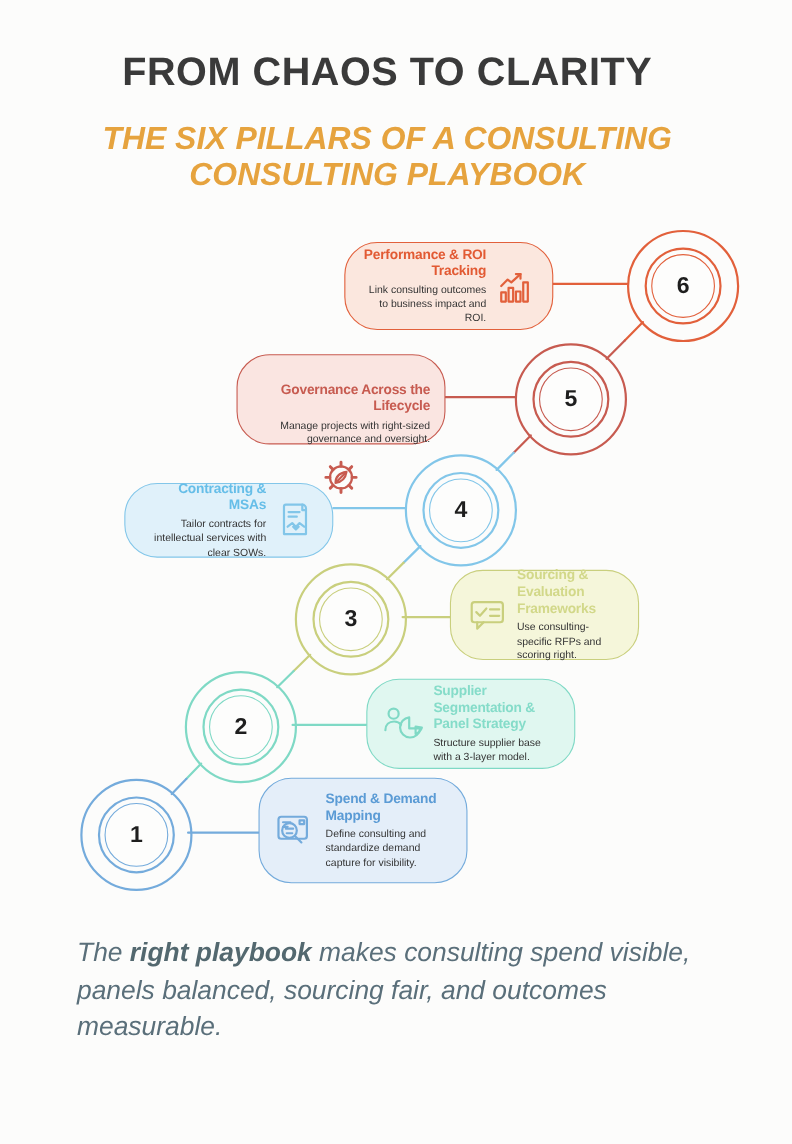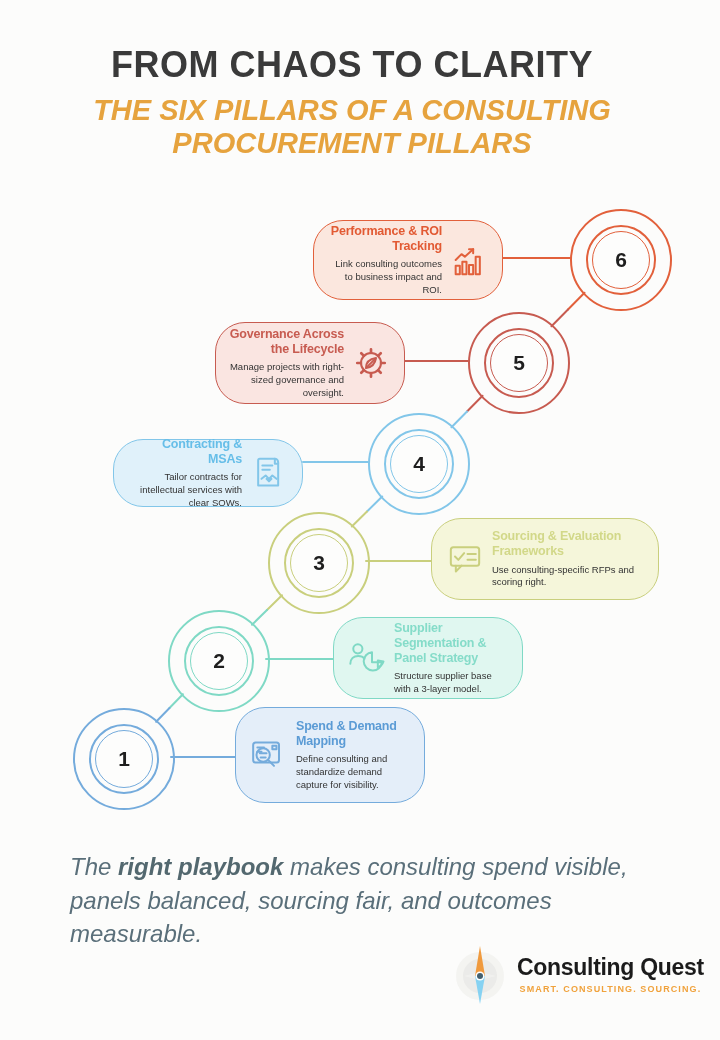--- a/index.html
+++ b/index.html
@@ -2,42 +2,42 @@
 <html><head>
 <meta charset="utf-8">
 <style>
   html,body{margin:0;padding:0;}
   body{font-family:"Liberation Sans", sans-serif; background:#ffffff;}
   .canvas{position:relative;width:720px;height:1040px;background:#fcfcfb;overflow:hidden;}
 
   
   .header{position:absolute;top:44px;left:0;right:16px;text-align:center;}
   .main-title{margin:0;font-size:36px;font-weight:800;letter-spacing:.5px;color:#3a3a3a;}
-  .sub-title{margin:8px 0 0 0;font-size:29px;font-weight:800;font-style:italic;color:#e6a33e;line-height:1.13;}
+  .sub-title{margin:24px 0 0 0;font-size:29px;font-weight:800;font-style:italic;color:#e6a33e;line-height:1.13;}
 
   
   #conn{position:absolute;left:0;top:0;z-index:0;pointer-events:none;}
 
   
   .card{position:absolute;z-index:1;box-sizing:border-box;border-radius:30px;
         border:1.6px solid var(--bd);background:var(--bg);
         display:flex;align-items:center;gap:7px;padding:24px 13px;}
   .card .text{flex:1;min-width:0;}
   .card .title{font-size:12.5px;font-weight:700;letter-spacing:-.2px;color:var(--tc);line-height:1.22;margin-bottom:4px;}
   .card .desc{font-size:9.5px;color:#333;line-height:1.32;}
   .card.left{text-align:right;}
   .card.right{text-align:left;}
   .icon{flex:0 0 40px;display:flex;align-items:center;justify-content:center;color:var(--bd);}
   .icon svg{width:40px;height:40px;}
 
   .c1{left:235px;top:707px;width:190px;height:96px;}
   .c2{left:333px;top:617px;width:190px;height:82px;}
-  .c3{left:431px;top:518px;width:228px;height:82px;}
+  .c3{left:409px;top:518px;width:172px;height:82px;}
   .c4{left:113px;top:439px;width:190px;height:68px;}
-  .c5{left:215px;top:322px;width:190px;height:82px;}
+  .c5{left:215px;top:322px;width:190px;height:82px;flex-direction:column;}
   .c6{left:313px;top:220px;width:190px;height:80px;}
 
   
   .node{position:absolute;z-index:1;width:98px;height:98px;border-radius:50%;
         border:2px solid var(--bd);display:flex;align-items:center;justify-content:center;}
   .ring-mid{width:70px;height:70px;border-radius:50%;border:2px solid var(--bd);
         display:flex;align-items:center;justify-content:center;box-sizing:border-box;background:transparent;}
   .ring-inner{width:58px;height:58px;border-radius:50%;border:1.5px solid var(--bd);
         display:flex;align-items:center;justify-content:center;box-sizing:border-box;background:#fdfdfc;}
   .num{font-size:21px;font-weight:700;color:#1e1e1e;}
@@ -79,21 +79,21 @@
       <line x1="482.52457364979205" y1="395.82018061371" x2="467" y2="411.5" stroke="#c75b50" stroke-width="2" stroke-linecap="round"></line>
       <line x1="467" y1="411.5" x2="451.47542635020795" y2="427.17981938629" stroke="#82c6e9" stroke-width="2" stroke-linecap="round"></line>
       <line x1="584.5211937044318" y1="292.8168338082699" x2="568" y2="309.5" stroke="#e2603b" stroke-width="2" stroke-linecap="round"></line>
       <line x1="568" y1="309.5" x2="551.4788062955682" y2="326.1831661917301" stroke="#c75b50" stroke-width="2" stroke-linecap="round"></line>
     </svg>
 
   <div class="header">
     <h1 class="main-title">FROM CHAOS TO CLARITY</h1>
     <h2 class="sub-title">
       <span>THE SIX PILLARS OF A CONSULTING</span><br>
-      <span>PROCUREMENT PILLARS</span>
+      <span>CONSULTING PLAYBOOK</span>
     </h2>
   </div>
 
   <div class="card right c1" style="--bd: #74abdc; --bg: #e4eef9; --tc: #5b9bd5;">
     <div class="icon">
       <svg viewBox="0 0 48 48" fill="none" stroke="currentColor" stroke-width="2.4" stroke-linecap="round" stroke-linejoin="round">
         <rect x="5" y="9" width="31" height="24" rx="3"></rect>
         <rect x="28" y="13" width="5" height="4"></rect>
         <path d="M10 15h8M10 20h5"></path>
         <circle cx="17" cy="24" r="8"></circle>
@@ -223,29 +223,14 @@
   <div class="node n6" style="--bd: #e2603b; --bg: #fbe7de; --tc: #e25a33;">
     <div class="ring-mid">
       <div class="ring-inner">
         <span class="num">6</span>
       </div>
     </div>
   </div>
 
   <p class="closing"><span>The </span><b>right playbook</b><span> makes consulting spend visible, panels balanced, sourcing fair, and outcomes measurable.</span></p>
 
-  <div class="logo">
-    <svg width="56" height="64" viewBox="0 0 56 64">
-      <circle cx="28" cy="34" r="24" fill="#ececea" opacity="0.55"></circle>
-      <circle cx="28" cy="34" r="17" fill="#e3e3e1" opacity="0.55"></circle>
-      <polygon points="12,34 28,30 44,34 28,38" fill="#f0f0ee"></polygon>
-      <polygon points="28,4 23,34 33,34" fill="#f09a3e"></polygon>
-      <polygon points="23,34 33,34 28,62" fill="#86d2f2"></polygon>
-      <circle cx="28" cy="34" r="4.5" fill="#ffffff"></circle>
-      <circle cx="28" cy="34" r="3" fill="#44606e"></circle>
-    </svg>
-    <div class="logo-text">
-      <div class="logo-name">Consulting Quest</div>
-      <div class="logo-tagline">SMART. CONSULTING. SOURCING.</div>
-    </div>
-  </div>
 
 </div>
 
 </body></html>

